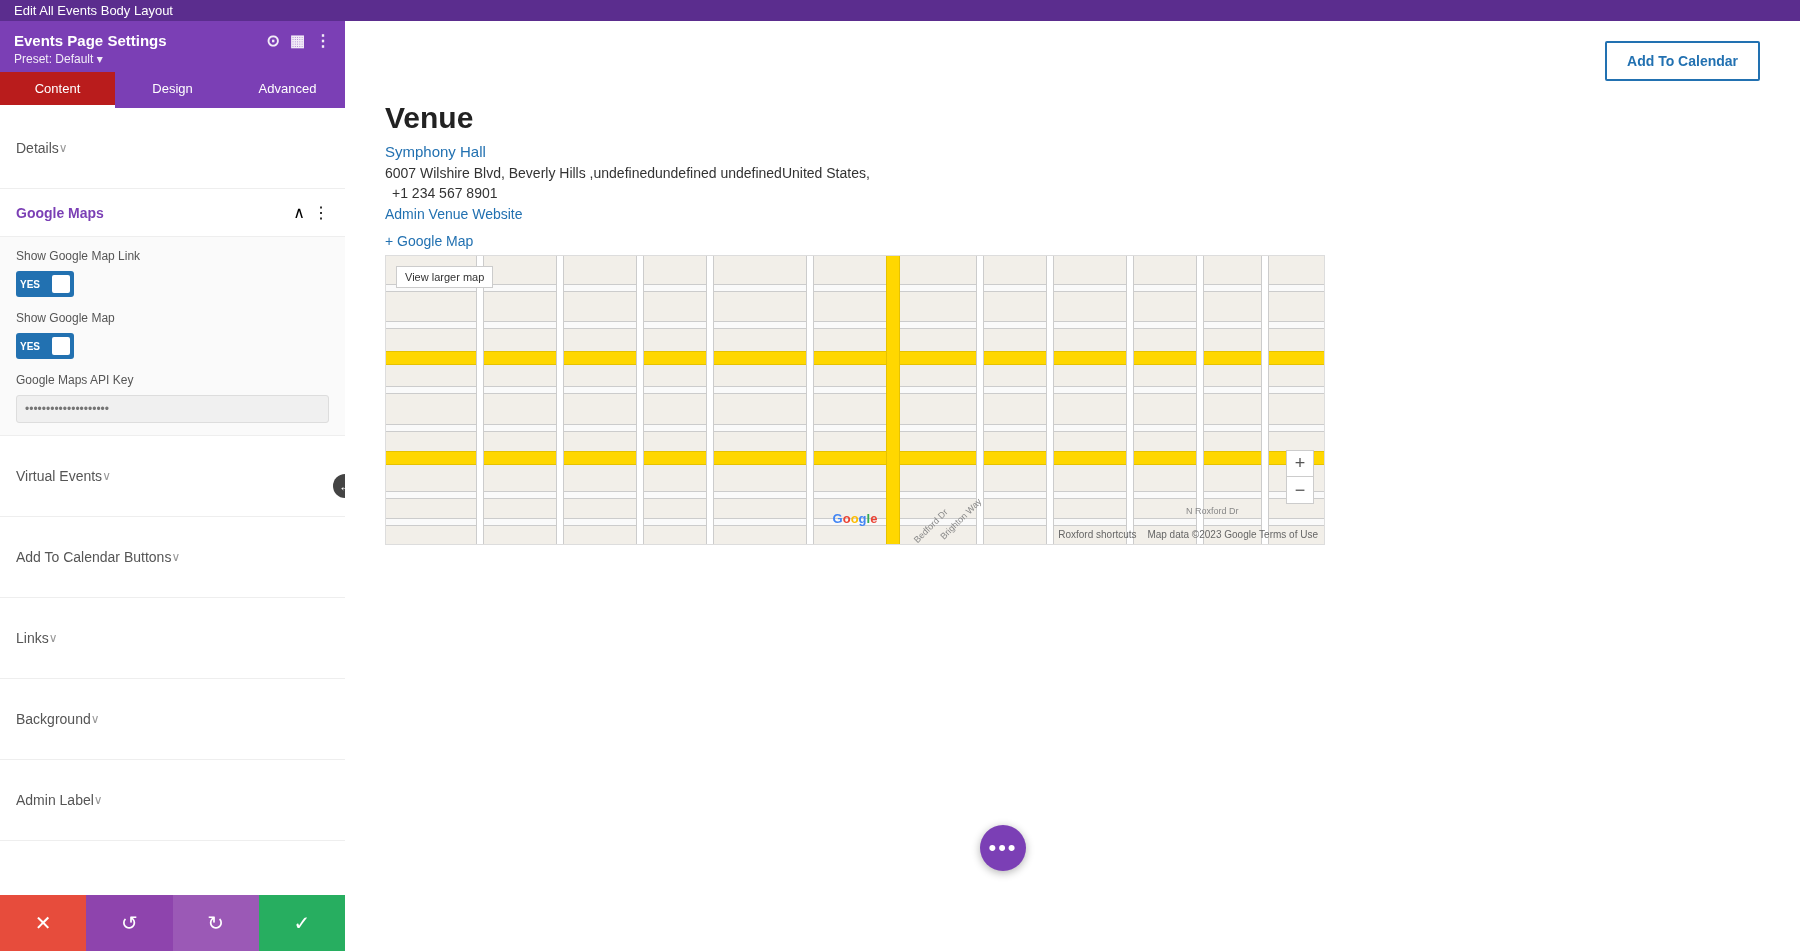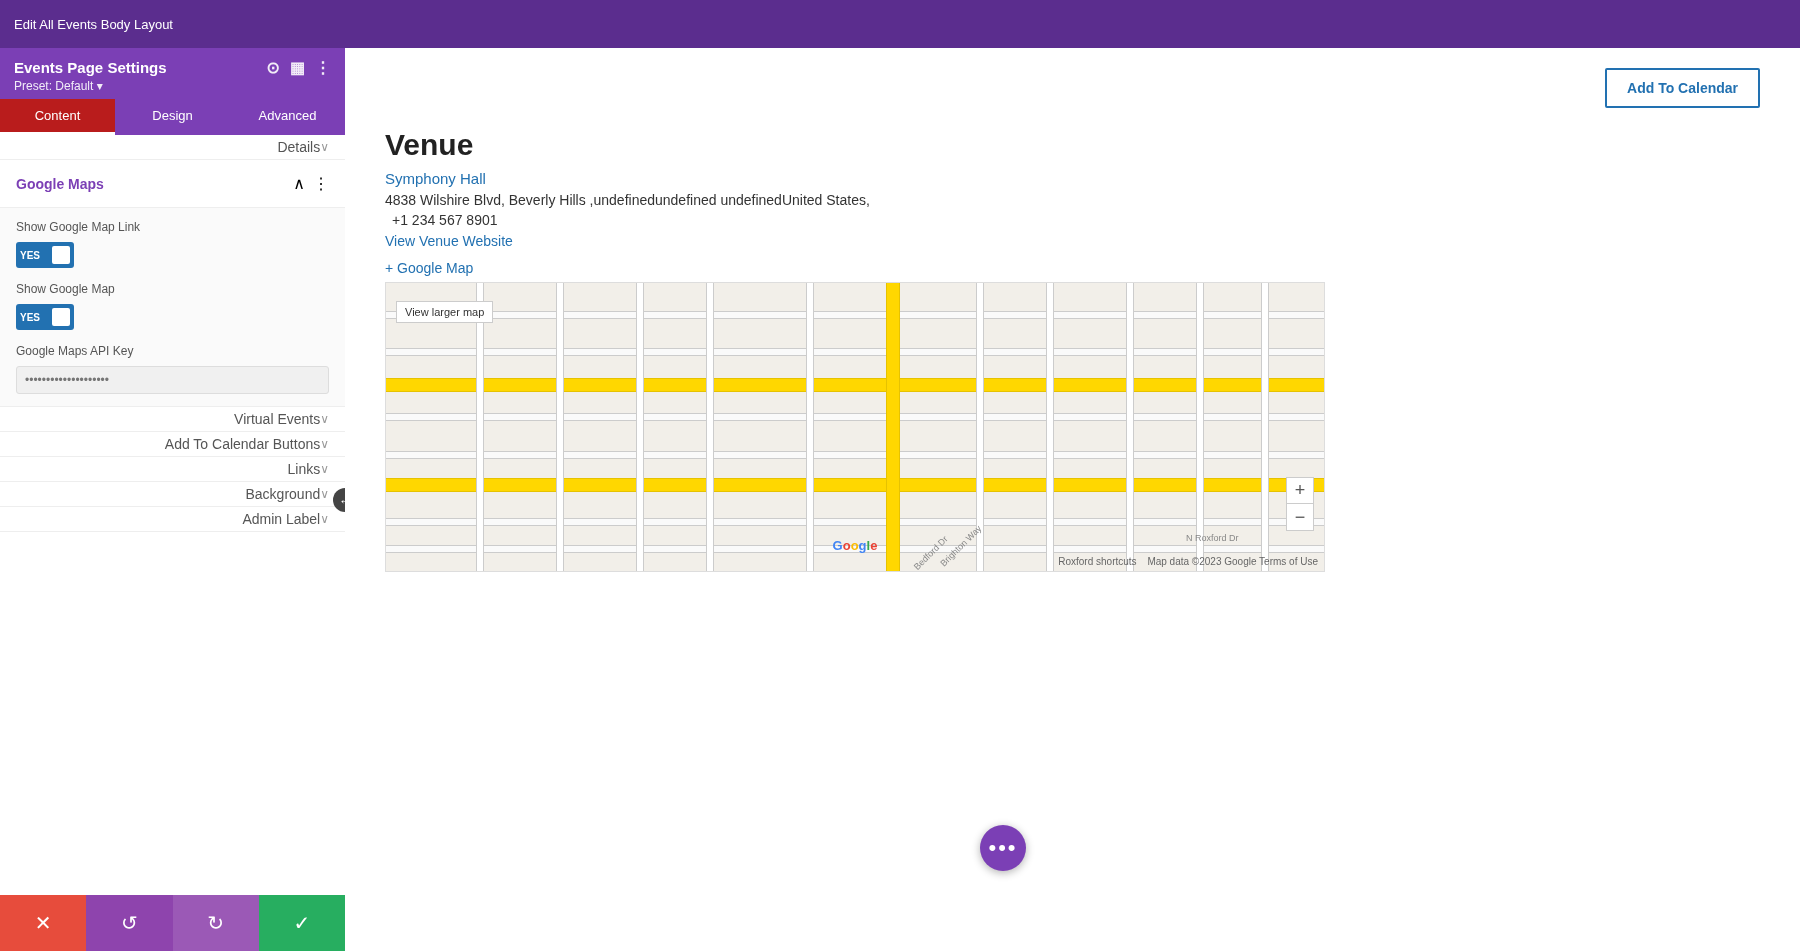--- a/index.html
+++ b/index.html
@@ -3,21 +3,21 @@
   <meta charset="utf-8">
   <style>
     * { box-sizing: border-box; margin: 0; padding: 0; }
     body { font-family: -apple-system, BlinkMacSystemFont, 'Segoe UI', sans-serif; display: flex; flex-direction: column; height: 951px; overflow: hidden; background: #f0f0f0; }
 
     .top-bar {
       background: #5b2d8e;
       color: white;
       font-size: 13px;
       padding: 1px 14px;
-      height: 48px;
+      height: 21px;
       display: flex;
       align-items: center;
       flex-shrink: 0;
     }
 
     .main-layout {
       display: flex;
       flex: 1;
       overflow: hidden;
     }
@@ -87,23 +87,23 @@
     }
 
     .sidebar-content {
       flex: 1;
       overflow-y: auto;
       padding-bottom: 0;
     }
 
     .section-header {
       display: flex;
-      justify-content: flex-end;
-      align-items: center;
-      padding: 4px 16px;
+      justify-content: flex-start;
+      align-items: center;
+      padding: 32px 16px;
       cursor: pointer;
       border-bottom: 1px solid #eee;
     }
 
     .section-header-title {
       font-size: 14px;
       color: #555;
       font-weight: 500;
     }
 
@@ -333,21 +333,21 @@
       border-right: 1px solid #ccc;
       top: 0;
       bottom: 0;
     }
 
     .map-road-h.main { height: 14px; background: #ffd700; border-color: #e6c200; }
     .map-road-v.main { width: 14px; background: #ffd700; border-color: #e6c200; }
 
     .map-view-larger {
       position: absolute;
-      top: 18px;
+      top: 10px;
       left: 10px;
       background: white;
       border: 1px solid #ccc;
       padding: 4px 8px;
       font-size: 11px;
       color: #333;
       cursor: pointer;
       z-index: 5;
     }
 
@@ -556,23 +556,23 @@
 
   <div class="main-content">
 
     <button class="add-to-calendar-btn">Add To Calendar</button>
 
     <div class="venue-section">
 
       <h2 class="venue-title">Venue</h2>
 
       <a class="venue-name-link">Symphony Hall</a>
-      <p class="venue-address">4838 Wilshire Blvd, Beverly Hills ,undefinedundefined undefinedUnited States,</p>
+      <p class="venue-address">6007 Wilshire Blvd, Beverly Hills ,undefinedundefined undefinedUnited States,</p>
       <p class="venue-phone">+1 234 567 8901</p>
-      <a class="venue-website-link">View Venue Website</a>
+      <a class="venue-website-link">Admin Venue Website</a>
 
       <a class="google-map-link">+ Google Map</a>
 
       
       <div class="map-container">
         <div class="map-grid">
 
           <div class="map-road-h" style="top:28px; background:#fafafa;"></div>
           <div class="map-road-h" style="top:65px; background:#fafafa;"></div>
           <div class="map-road-h main" style="top:95px;"></div>

